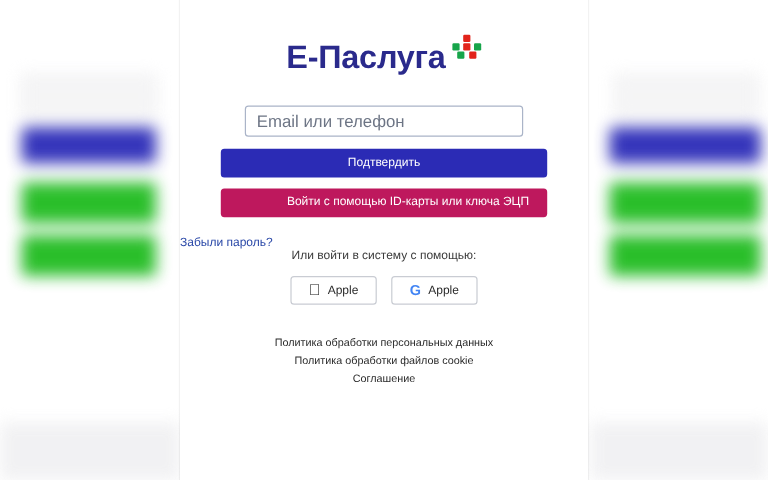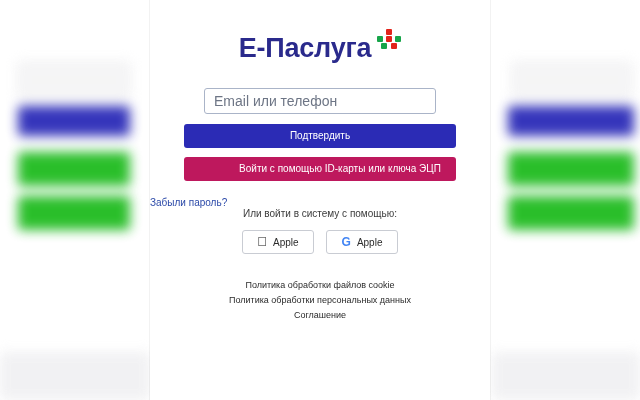--- a/index.html
+++ b/index.html
@@ -257,20 +257,20 @@
         <span>Apple</span>
       </button>
       <button class="social-btn">
         <span class="g-glyph">G</span>
         <span>Apple</span>
       </button>
     </div>
 
 
     <div class="footer">
+      <a>Политика обработки персональных данных</a>
       <a>Политика обработки файлов cookie</a>
-      <a>Политика обработки персональных данных</a>
       <a>Соглашение</a>
 
     </div>
 
   </div>
 </div>
 
 </body></html>

